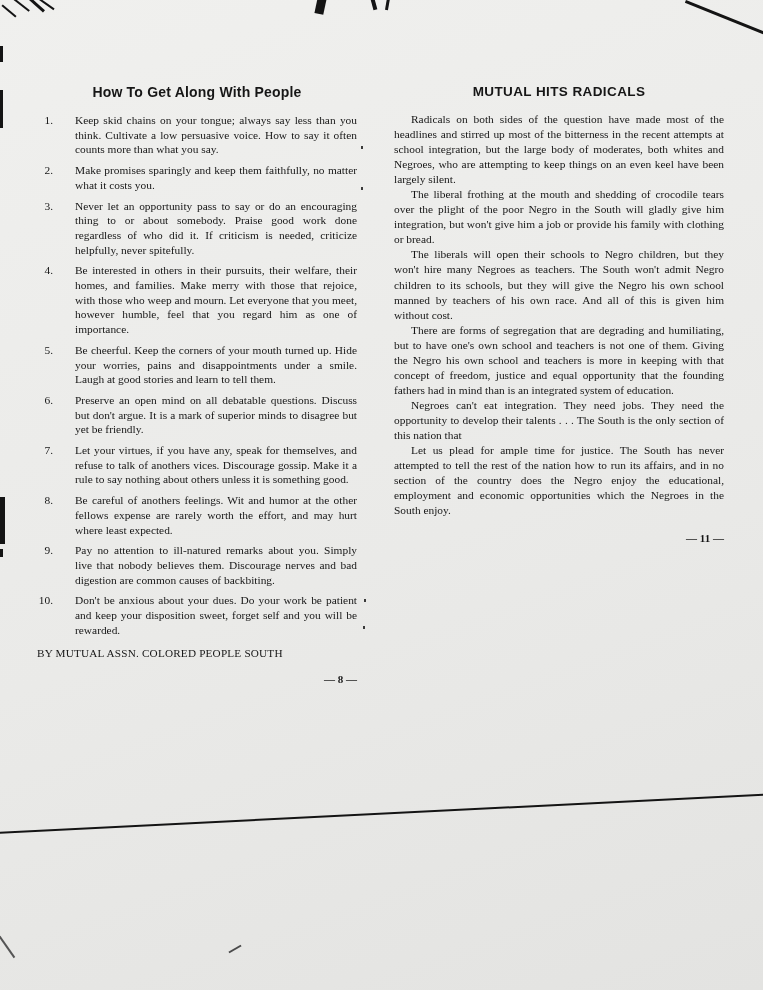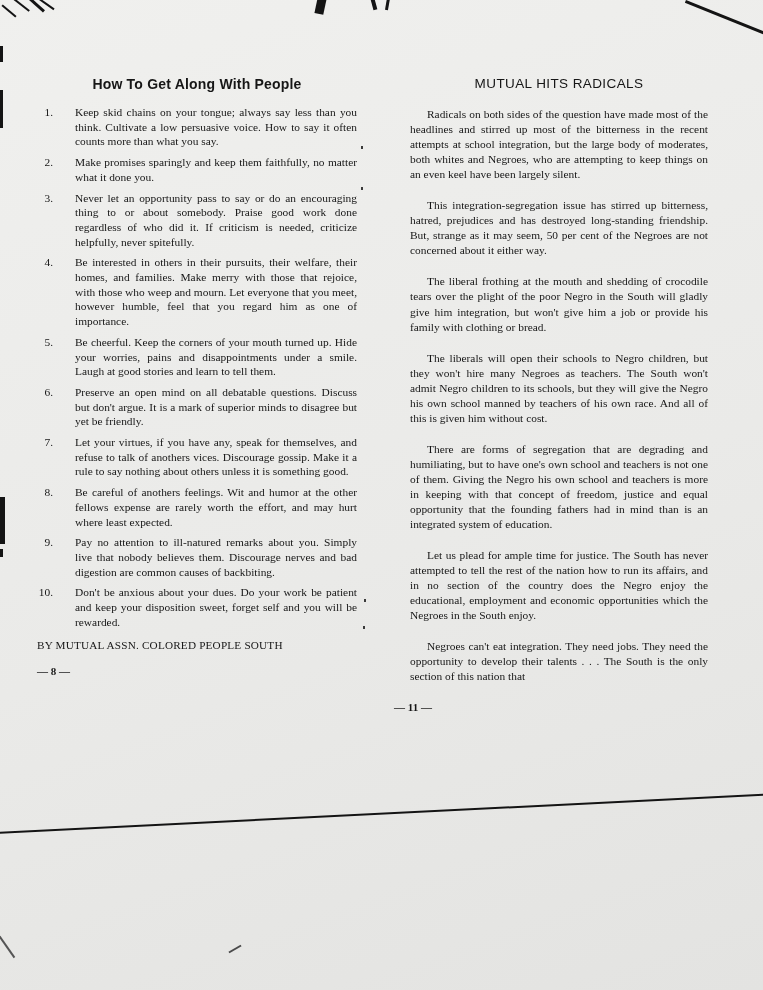--- a/index.html
+++ b/index.html
@@ -8,54 +8,54 @@
     position:relative;
     width:763px; height:990px;
     margin:0 auto;
     background:linear-gradient(160deg,#f0f0ee 0%, #eaeae8 55%, #e3e3e1 100%);
     overflow:hidden;
     color:#161616;
     font-family:"Liberation Serif", serif;
   }
 
   
-  .col { position:absolute; top:76px; }
+  .col { position:absolute; top:84px; }
   .col-left  { left:37px;  width:320px; }
   .col-right { left:394px; width:330px; }
 
   .title-left {
     margin:0 0 13px 0;
     font-family:"Liberation Sans", sans-serif;
     font-size:14px; font-weight:700;
     text-align:center; letter-spacing:.2px;
   }
   .title-right {
     margin:0 0 13px 0;
     font-family:"Liberation Sans", sans-serif;
-    font-size:13.5px; font-weight:400;
+    font-size:13.5px; font-weight:700;
     text-align:center; letter-spacing:.4px;
   }
 
   .list-item {
     display:flex;
     margin-bottom:6px;
     font-size:11.4px; line-height:1.29;
     text-align:justify;
   }
   .item-num  { flex:0 0 16px; text-align:right; }
   .item-text { flex:1; margin-left:22px; }
 
   .body p {
-    margin:16px;
+    margin:0;
     font-size:11.4px; line-height:1.32;
     text-align:justify; text-indent:17px;
   }
 
   .byline { margin-top:9px; font-size:11.2px; letter-spacing:.2px; }
-  .pageno { margin-top:14px; text-align:left; font-size:11px; font-weight:700; }
+  .pageno { margin-top:14px; text-align:right; font-size:11px; font-weight:700; }
 
   
   .mark { position:absolute; background:#141414; }
   .a-tl1 { left:6px;  top:2px;  width:26px; height:2px;   transform:rotate(38deg); }
   .a-tl2 { left:18px; top:0;    width:30px; height:2.5px; transform:rotate(42deg); }
   .a-tl3 { left:34px; top:2px;  width:22px; height:2px;   transform:rotate(35deg); }
   .a-tl4 { left:0;    top:10px; width:18px; height:2px;   transform:rotate(40deg); }
   .a-blob{ left:316px; top:-2px; width:9px;  height:16px; transform:rotate(12deg); }
   .a-m1  { left:372px; top:-1px; width:4px;  height:11px; transform:rotate(-15deg); }
   .a-m2  { left:386px; top:-2px; width:3px;  height:12px; transform:rotate(10deg); }
@@ -79,21 +79,21 @@
 
   <div class="col col-left">
     <h2 class="title-left">How To Get Along With People</h2>
     <div class="list">
         <div class="list-item">
           <span class="item-num">1.</span>
           <span class="item-text">Keep skid chains on your tongue; always say less than you think. Cultivate a low persuasive voice. How to say it often counts more than what you say.</span>
         </div>
         <div class="list-item">
           <span class="item-num">2.</span>
-          <span class="item-text">Make promises sparingly and keep them faithfully, no matter what it done you.</span>
+          <span class="item-text">Make promises sparingly and keep them faithfully, no matter what it costs you.</span>
         </div>
         <div class="list-item">
           <span class="item-num">3.</span>
           <span class="item-text">Never let an opportunity pass to say or do an encouraging thing to or about somebody. Praise good work done regardless of who did it. If criticism is needed, criticize helpfully, never spitefully.</span>
         </div>
         <div class="list-item">
           <span class="item-num">4.</span>
           <span class="item-text">Be interested in others in their pursuits, their welfare, their homes, and families. Make merry with those that rejoice, with those who weep and mourn. Let everyone that you meet, however humble, feel that you regard him as one of importance.</span>
         </div>
         <div class="list-item">
@@ -122,26 +122,25 @@
         </div>
       </div>
     <div class="byline">BY MUTUAL ASSN. COLORED PEOPLE SOUTH</div>
     <div class="pageno">— 8 —</div>
   </div>
 
   <div class="col col-right">
     <h2 class="title-right">MUTUAL HITS RADICALS</h2>
     <div class="body">
         <p>Radicals on both sides of the question have made most of the headlines and stirred up most of the bitterness in the recent attempts at school integration, but the large body of moderates, both whites and Negroes, who are attempting to keep things on an even keel have been largely silent.</p>
-        <p>This integration-segregation issue has stirred up bitterness, hatred, prejudices and has destroyed long-standing friendship. But, strange as it may seem, 50 per cent of the Negroes are not concerned about it either way.</p>
         <p>The liberal frothing at the mouth and shedding of crocodile tears over the plight of the poor Negro in the South will gladly give him integration, but won't give him a job or provide his family with clothing or bread.</p>
         <p>The liberals will open their schools to Negro children, but they won't hire many Negroes as teachers. The South won't admit Negro children to its schools, but they will give the Negro his own school manned by teachers of his own race. And all of this is given him without cost.</p>
         <p>There are forms of segregation that are degrading and humiliating, but to have one's own school and teachers is not one of them. Giving the Negro his own school and teachers is more in keeping with that concept of freedom, justice and equal opportunity that the founding fathers had in mind than is an integrated system of education.</p>
+        <p>Negroes can't eat integration. They need jobs. They need the opportunity to develop their talents . . . The South is the only section of this nation that</p>
         <p>Let us plead for ample time for justice. The South has never attempted to tell the rest of the nation how to run its affairs, and in no section of the country does the Negro enjoy the educational, employment and economic opportunities which the Negroes in the South enjoy.</p>
-        <p>Negroes can't eat integration. They need jobs. They need the opportunity to develop their talents . . . The South is the only section of this nation that</p>
       </div>
     <div class="pageno">— 11 —</div>
   </div>
 
   <div class="mark a-tl1"></div>
   <div class="mark a-tl2"></div>
   <div class="mark a-tl3"></div>
   <div class="mark a-tl4"></div>
   <div class="mark a-blob"></div>
   <div class="mark a-m1"></div>

